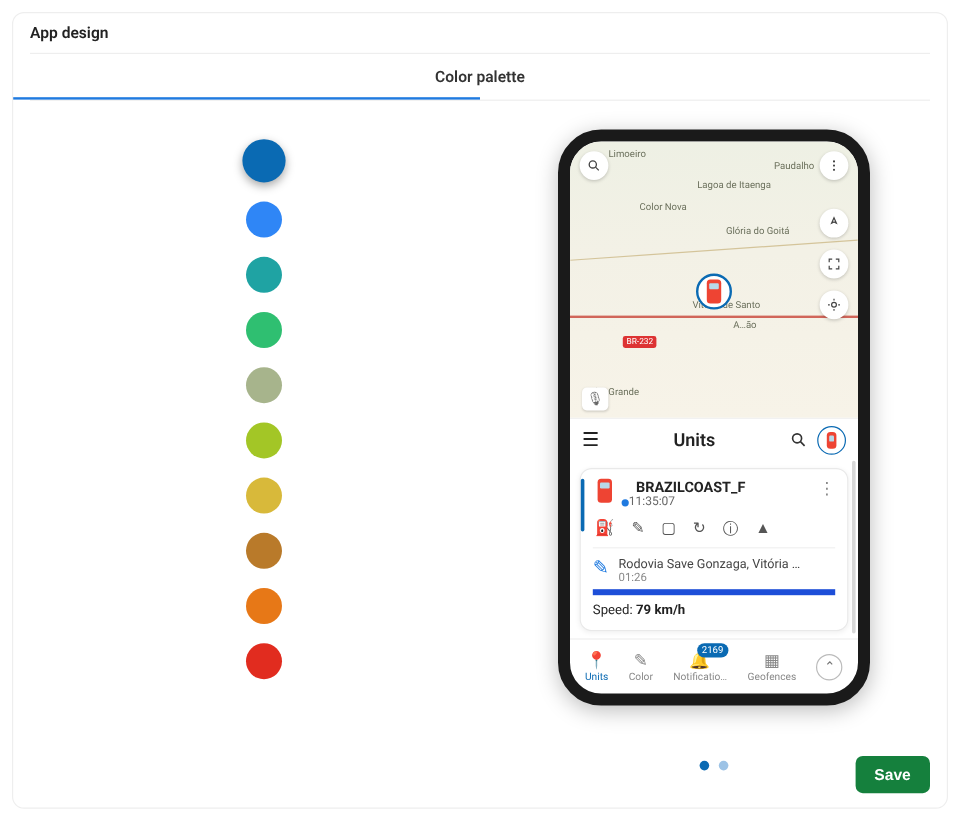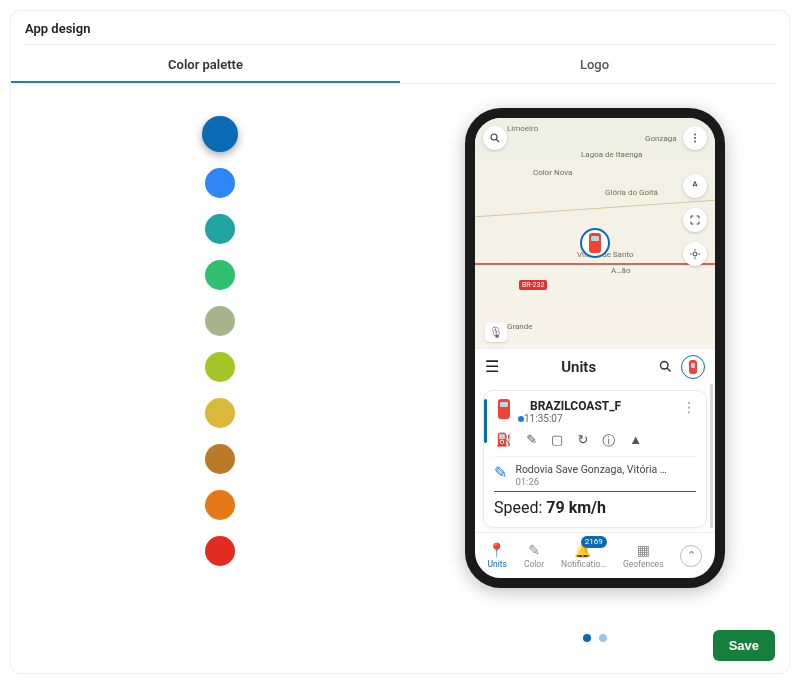--- a/index.html
+++ b/index.html
@@ -40,21 +40,21 @@
   .unit-card::before{content:"";position:absolute;left:0;top:8px;bottom:auto;height:44px;width:3px;background:#0a6ab3;border-radius:2px;}
   .unit-top { display:flex; align-items:flex-start; gap:8px; }
   .unit-name { font-size:12px; font-weight:700;margin-left:12px; }
   .unit-time { font-size:10px; color:#666; display:flex; align-items:center; gap:0; }
   .dot-blue { width:6px;height:6px;border-radius:50%;background:#1f7ae0;display:inline-block;}
   .dots-v { margin-left:auto; color:#888; font-size:14px; }
   .icon-row { display:flex; gap:14px; padding:8px 2px 6px; color:#555; font-size:13px; }
   .trip-row { display:flex; gap:8px; padding:6px 0 4px; border-top:1px solid #f0f0f0; }
   .trip-text { font-size:10.5px; color:#444;}
   .trip-sub { font-size:9.5px; color:#888;}
-  .speed-row { border-top:1px solid #1d4ed8; padding-top:6px; font-size:16px;}
+  .speed-row { border-top:5px solid #1d4ed8; padding-top:6px; font-size:11px;}
   .speed-val { font-weight:700; }
   .bottom-nav { position:absolute; bottom:0; left:0; right:0; height:46px; border-top:1px solid #eee; display:flex; align-items:center; justify-content:space-around; padding:0 4px;}
   .nav-item { display:flex; flex-direction:column; align-items:center; font-size:8.5px; color:#888; gap:1px; }
   .nav-item.active { color:#0a6ab3; }
   .nav-ic { font-size:14px; }
   .badge { position:relative; }
   .badge-pill { position:absolute; top:-6px; left:6px; background:#0a6ab3; color:#fff; font-size:8px; padding:0 4px; border-radius:7px; line-height:12px;}
   .nav-up { width:22px;height:22px;border:1px solid #bbb;border-radius:50%;display:flex;align-items:center;justify-content:center;font-size:11px;color:#777;}
   .pager { position:absolute; bottom:-28px; left:50%; transform:translateX(-50%); display:flex; gap:8px; }
   .pager-dot { width:8px;height:8px;border-radius:50%; background:#9dc3e6; }
@@ -66,21 +66,20 @@
 </style>
 </head>
 <body>
 
 <div class="card">
   <div class="section-title">App design</div>
   <div class="divider"></div>
 
   <div class="tabs">
     <div class="tab">Color palette</div>
-    <div class="tab tab-inactive">Logo</div>
     <div class="tab-underline"></div>
   </div>
   <div class="divider"></div>
 
   <div class="content">
     <div class="left" id="swatch-col">
         <div class="swatch selected" style="background: rgb(10, 106, 179);"></div>
         <div class="swatch" style="background: rgb(47, 134, 246);"></div>
         <div class="swatch" style="background: rgb(31, 163, 163);"></div>
         <div class="swatch" style="background: rgb(47, 191, 113);"></div>
@@ -93,21 +92,21 @@
       </div>
 
     <div class="right">
       <div class="phone">
         <div class="map">
           <div class="map-road2"></div>
           <div class="map-road"></div>
           <span class="badge-br">BR-232</span>
           <div id="map-labels">
               <span class="map-label" style="left: 32px; top: 6px;">Limoeiro</span>
-              <span class="map-label" style="left: 170px; top: 16px;">Gonzaga</span>
+              <span class="map-label" style="left: 170px; top: 16px;">Paudalho</span>
               <span class="map-label" style="left: 106px; top: 32px;">Lagoa de Itaenga</span>
               <span class="map-label" style="left: 58px; top: 50px;">Color Nova</span>
               <span class="map-label" style="left: 130px; top: 70px;">Glória do Goitá</span>
               <span class="map-label" style="left: 102px; top: 132px;">Vitória de Santo</span>
               <span class="map-label" style="left: 136px; top: 148px;">A…ão</span>
               <span class="map-label" style="left: 16px; top: 204px;">Chã Grande</span>
             </div>
           <div class="veh-pin">
               <span class="car-icon"></span>
             </div>

